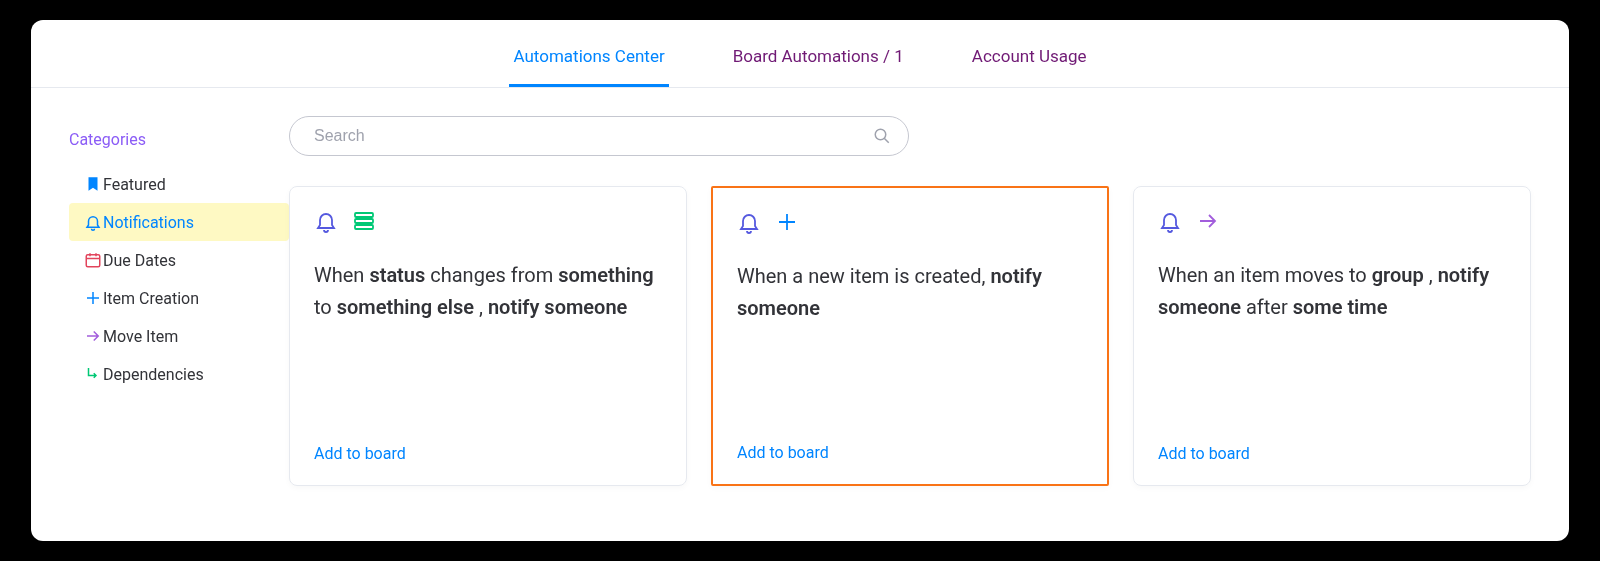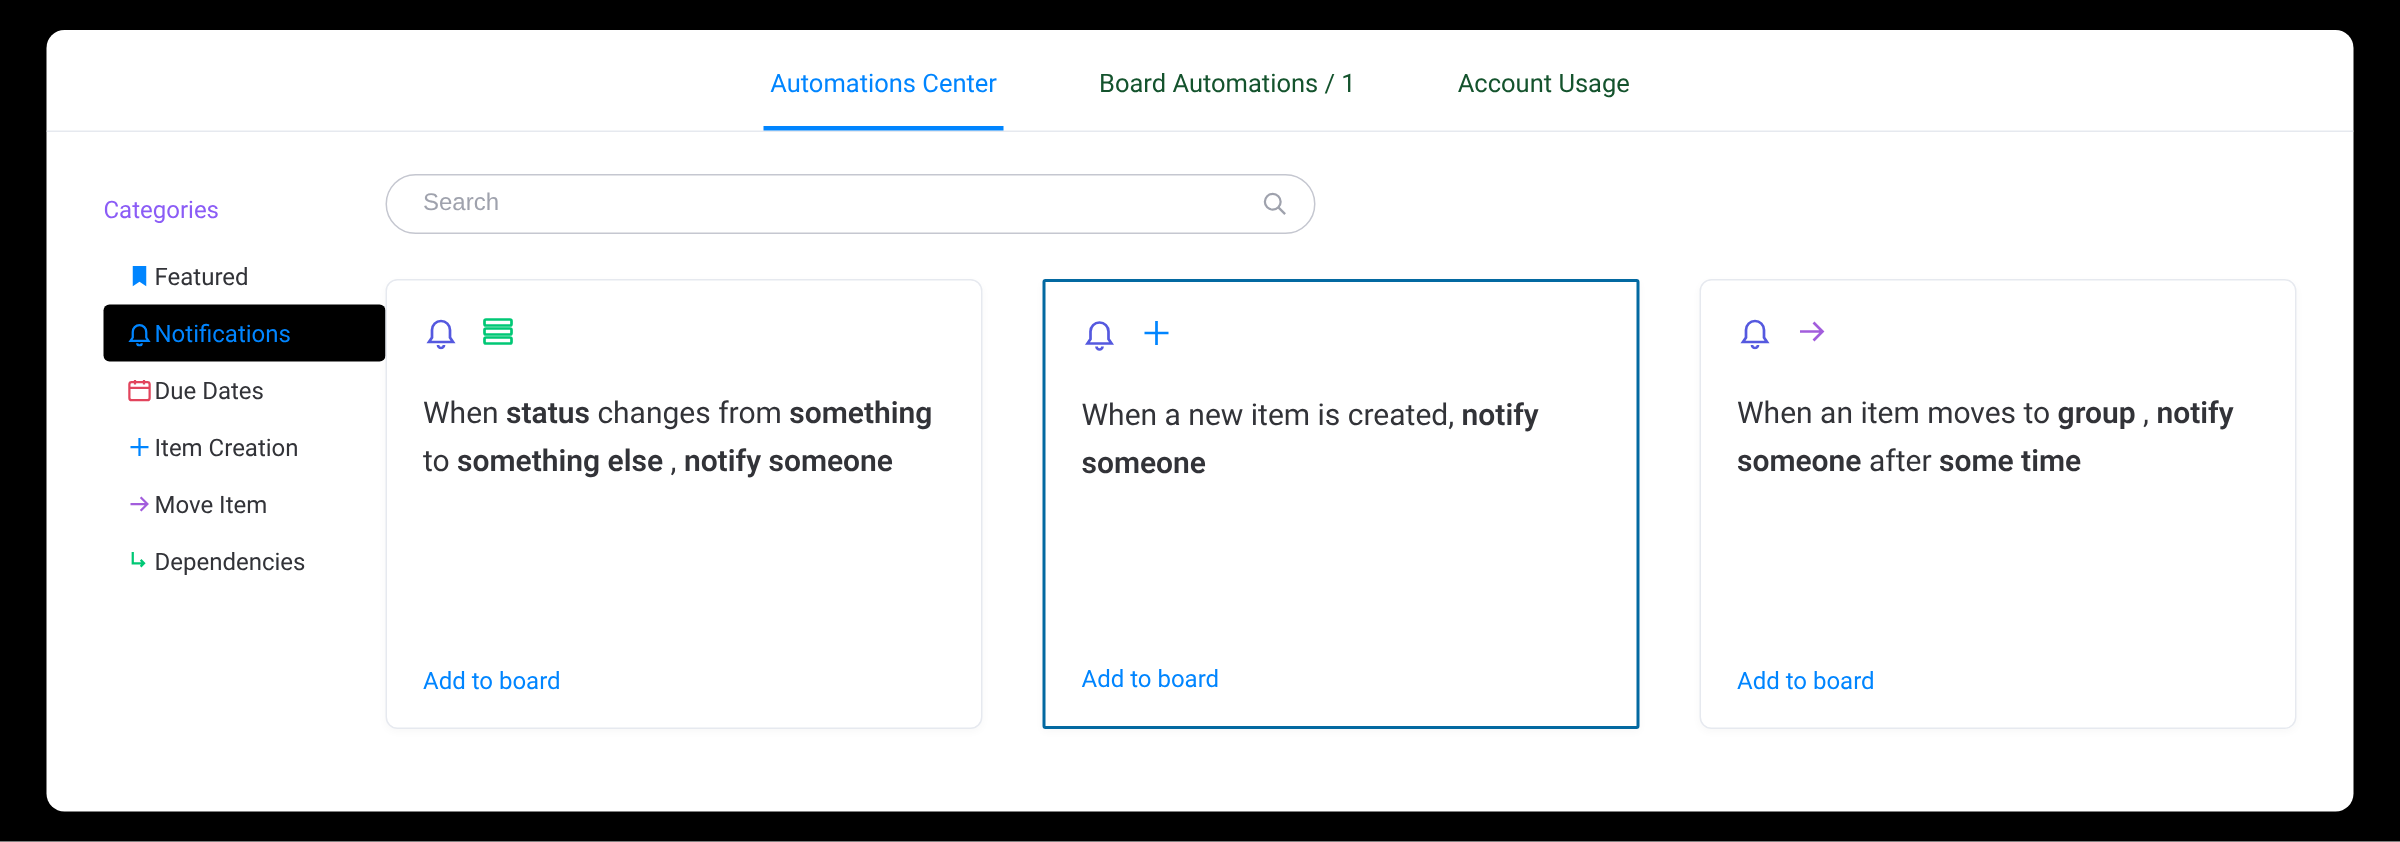--- a/index.html
+++ b/index.html
@@ -25,21 +25,21 @@
     }
     .tabs {
       display: flex;
       justify-content: center;
       gap: 60px;
       padding: 18px 0 0 0;
       border-bottom: 1px solid #e6e9ef;
     }
     .tab {
       font-size: 17px;
-      color: #14532d;
+      color: #701a75;
       padding: 8px 4px 18px 4px;
       cursor: pointer;
       border-bottom: 3px solid transparent;
     }
     .tab.active {
       color: #0085ff;
       border-bottom-color: #0085ff;
     }
     .content {
       display: flex;
@@ -61,21 +61,21 @@
       display: flex;
       align-items: center;
       gap: 0;
       padding: 9px 14px;
       border-radius: 4px;
       cursor: pointer;
       font-size: 16px;
       color: #323338;
     }
     .cat-item.active {
-      background: #000000;
+      background: #fef9c3;
       color: #0085ff;
     }
     .cat-icon {
       width: 20px;
       height: 20px;
       display: inline-flex;
       align-items: center;
       justify-content: center;
     }
     .main {
@@ -100,35 +100,35 @@
     .search-input::placeholder { color: #9fa2ad; }
     .search-icon {
       position: absolute;
       right: 18px;
       top: 50%;
       transform: translateY(-50%);
       color: #9fa2ad;
     }
     .cards {
       display: flex;
-      gap: 40px;
+      gap: 24px;
     }
     .card {
       width: 398px;
       height: 300px;
       border: 1px solid #e6e9ef;
       border-radius: 8px;
       padding: 22px 24px;
       display: flex;
       flex-direction: column;
       box-shadow: 0 2px 6px rgba(0,0,0,.03);
       position: relative;
     }
     .card.highlighted {
-      border: 2px solid #0369a1;
+      border: 2px solid #f97316;
       border-radius: 2px;
     }
     .card-icons {
       display: flex;
       gap: 14px;
       margin-bottom: 26px;
     }
     .card-icon {
       width: 24px;
       height: 24px;

